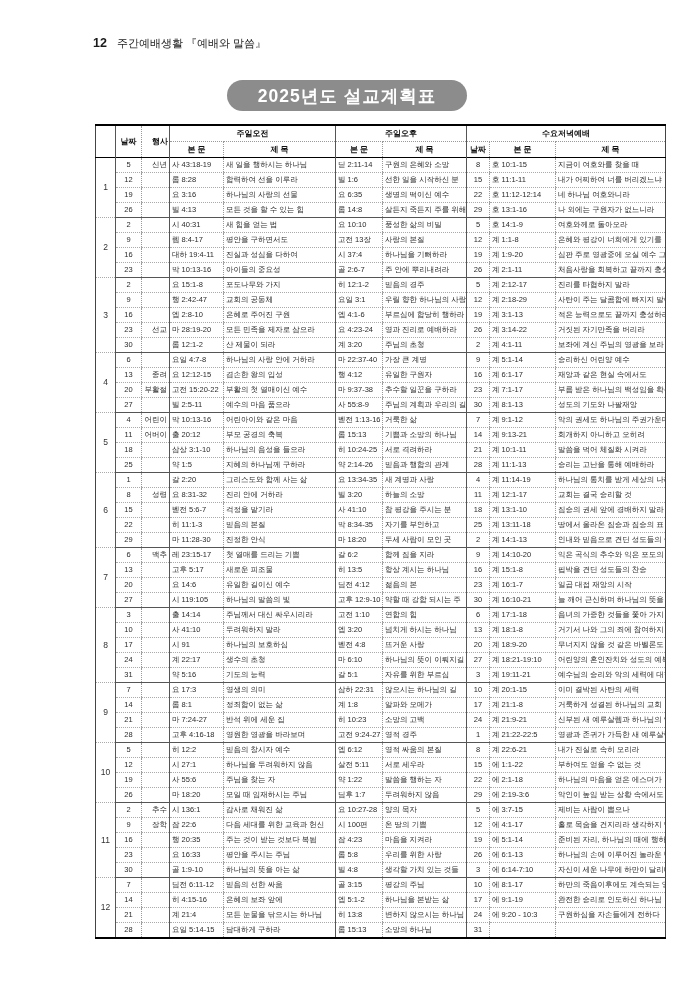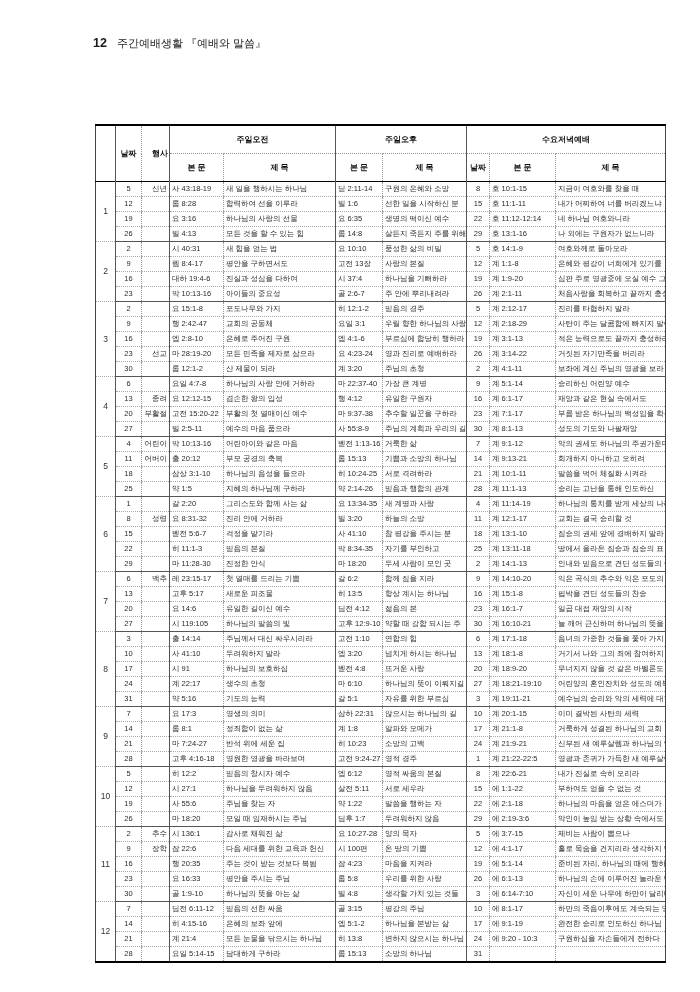--- a/index.html
+++ b/index.html
@@ -11,21 +11,21 @@
         border-radius:17px;display:flex;align-items:center;justify-content:center;
         color:#ffffff;font-weight:bold;font-size:17.5px;letter-spacing:1px;}
   table.plan{position:absolute;left:95px;top:124px;width:570px;border-collapse:collapse;
         table-layout:fixed;font-size:7.5px;line-height:1;}
   table.plan{border-left:1px solid #444;border-right:1px solid #444;
         border-top:2px solid #000;border-bottom:2px solid #000;}
   col.c-month{width:20px;}  col.c-date{width:26px;}  col.c-event{width:28px;}
   col.c-amtext{width:54px;} col.c-amtitle{width:112px;}
   col.c-pmtext{width:47px;} col.c-pmtitle{width:84px;}
   col.c-wdate{width:23px;}  col.c-wtext{width:66px;}  col.c-wtitle{width:110px;}
-  thead th{font-size:8px;font-weight:bold;color:#111;padding:8px 1px;height:11px;
+  thead th{font-size:8px;font-weight:bold;color:#111;padding:2px 1px;height:11px;
         border-bottom:1px dotted #999;}
   thead tr.grp th{border-bottom:1px dotted #999;}
   thead{border-bottom:1.5px solid #000;}
   td,th{white-space:nowrap;overflow:hidden;}
   tbody td{height:14px;padding:0 2px;border-bottom:1px dotted #aaa;color:#2a2a2a;}
   tbody tr.month-end td{border-bottom:1px solid #555;}
   td.month{text-align:center;font-size:8.5px;color:#333;}
   td.date,th.date{text-align:center;}
   td.event,th.event{text-align:right;}
   td.wdate,th.wdate{text-align:center;}
@@ -37,20 +37,21 @@
 </head>
 <body>
 
 <div class="page">
 
   <div class="page-header">
     <span class="num">12</span>
     <span>주간예배생활 『예배와 말씀』</span>
   </div>
 
+  <div class="title-pill">2025년도 설교계획표</div>
 
   <table class="plan">
     <colgroup>
       <col class="c-month">
         <col class="c-date">
         <col class="c-event">
       <col class="c-amtext">
         <col class="c-amtitle">
       <col class="c-pmtext">
         <col class="c-pmtitle">
@@ -142,21 +143,21 @@
           <td class="amtitle bl-dot">평안을 구하면서도</td>
           <td class="pmtext bl-solid">고전 13장</td>
           <td class="pmtitle bl-dot">사랑의 본질</td>
           <td class="wdate bl-solid">12</td>
           <td class="wtext bl-dot">계 1:1-8</td>
           <td class="wtitle bl-dot">은혜와 평강이 너희에게 있기를</td>
         </tr>
         <tr>
           <td class="date bl-solid">16</td>
           <td class="event bl-dot"></td>
-          <td class="amtext bl-solid">대하 19:4-6</td>
+          <td class="amtext bl-solid">대하 19:4-11</td>
           <td class="amtitle bl-dot">진실과 성심을 다하여</td>
           <td class="pmtext bl-solid">시 37:4</td>
           <td class="pmtitle bl-dot">하나님을 기뻐하라</td>
           <td class="wdate bl-solid">19</td>
           <td class="wtext bl-dot">계 1:9-20</td>
           <td class="wtitle bl-dot">심판 주로 영광중에 오실 예수 그리스도</td>
         </tr>
         <tr class="month-end">
           <td class="date bl-solid">23</td>
           <td class="event bl-dot"></td>
@@ -305,21 +306,21 @@
         </tr>
         <tr class="month-end">
           <td class="date bl-solid">25</td>
           <td class="event bl-dot"></td>
           <td class="amtext bl-solid">약 1:5</td>
           <td class="amtitle bl-dot">지혜의 하나님께 구하라</td>
           <td class="pmtext bl-solid">약 2:14-26</td>
           <td class="pmtitle bl-dot">믿음과 행함의 관계</td>
           <td class="wdate bl-solid">28</td>
           <td class="wtext bl-dot">계 11:1-13</td>
-          <td class="wtitle bl-dot">승리는 고난을 통해 인도하신</td>
+          <td class="wtitle bl-dot">승리는 고난을 통해 예배하라</td>
         </tr>
         <tr>
           <td rowspan="5" class="month">6</td>
           <td class="date bl-solid">1</td>
           <td class="event bl-dot"></td>
           <td class="amtext bl-solid">갈 2:20</td>
           <td class="amtitle bl-dot">그리스도와 함께 사는 삶</td>
           <td class="pmtext bl-solid">요 13:34-35</td>
           <td class="pmtitle bl-dot">새 계명과 사랑</td>
           <td class="wdate bl-solid">4</td>

